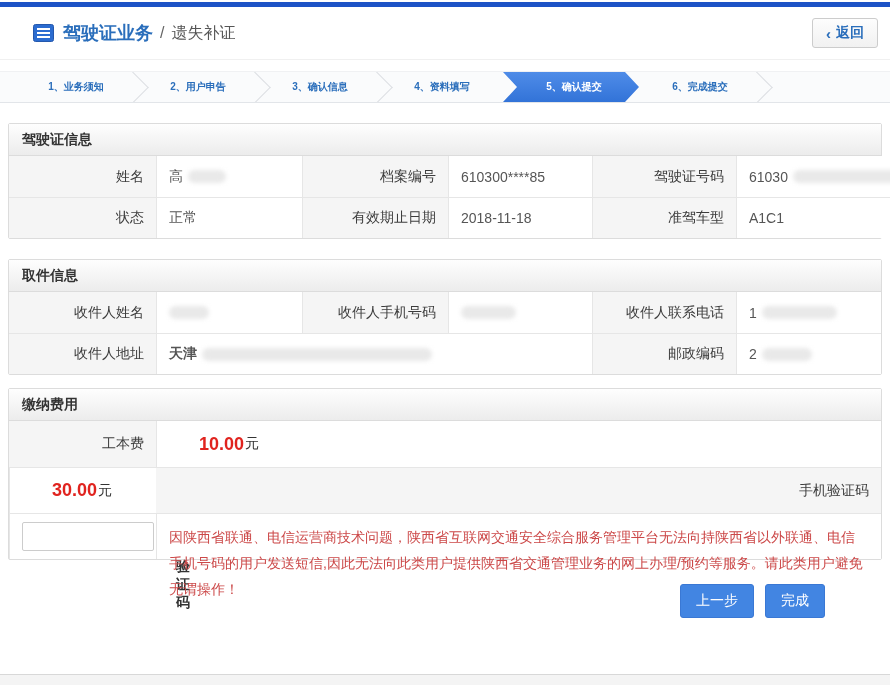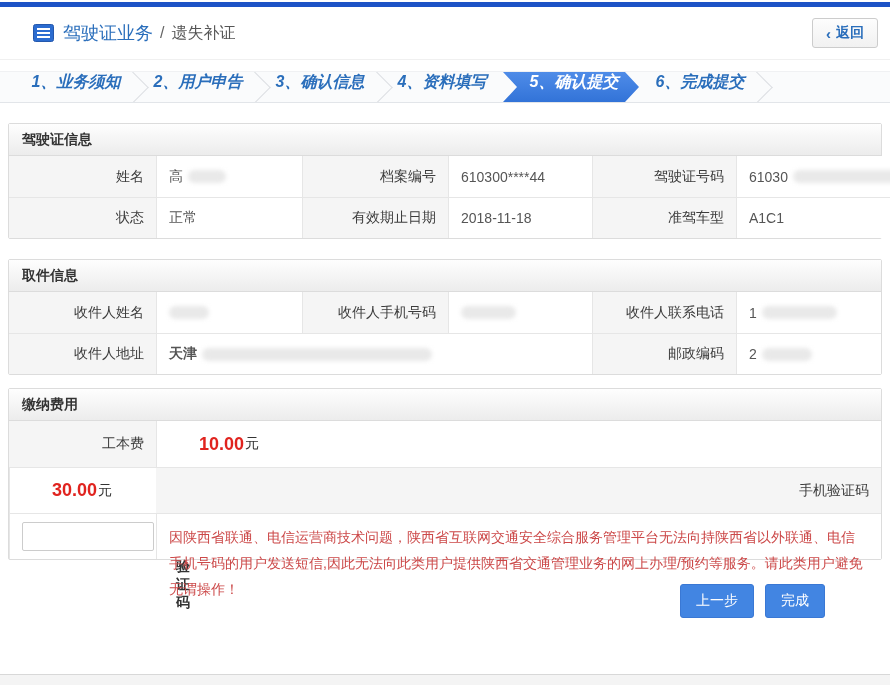--- a/index.html
+++ b/index.html
@@ -14,31 +14,31 @@
   *{box-sizing:border-box;}
   body{margin:0;background:#fff;font-family:"Liberation Sans","DejaVu Sans",sans-serif;color:#333;}
   .page{width:890px;height:685px;position:relative;background:#fff;overflow:hidden;}
 
   
   .topbar{margin-top:2px;height:5px;background:var(--topbar);}
 
   
   .header{position:relative;display:flex;align-items:center;height:53px;padding-left:33px;border-bottom:1px solid #f0f0f0;}
   .hicon{display:inline-flex;margin-right:9px;}
-  .title-main{font-size:18px;font-weight:normal;color:var(--accent);text-align:right;}
+  .title-main{font-size:18px;font-weight:bold;color:var(--accent);text-align:right;}
   .title-sep{font-size:16px;color:#666;margin:0 7px;}
   .title-sub{font-size:16px;color:#555;}
   .back-btn{position:absolute;right:12px;top:50%;transform:translateY(-50%);display:inline-flex;align-items:center;gap:5px;
     padding:5px 13px;border:1px solid #ccc;border-radius:3px;background:linear-gradient(#fdfdfd,#f1f1f1);
     color:var(--accent);font-size:14px;font-weight:bold;cursor:pointer;font-family:inherit;}
   .back-btn .chev{font-size:15px;line-height:1;font-weight:bold;}
 
   
   .steps{display:flex;align-items:stretch;height:32px;margin-top:11px;background:#fafbfc;border-top:1px solid #f0f1f3;border-bottom:1px solid #e2e5e9;padding-left:15px;overflow:hidden;}
-  .step{width:122px;display:flex;align-items:flex-start;justify-content:center;font-size:16px;font-weight:bold;color:var(--accent);font-style:italic;}
+  .step{width:122px;display:flex;align-items:center;justify-content:center;font-size:10px;font-weight:bold;color:var(--accent);}
   .step.active{color:#fff;background:linear-gradient(180deg,var(--step-active-top),var(--step-active-bottom));
     clip-path:polygon(0 0,calc(100% - 14px) 0,100% 50%,calc(100% - 14px) 100%,0 100%,14px 50%);
     width:136px;padding-left:6px;}
   .sep{position:relative;width:0;overflow:visible;}
   .sep::before{content:"";position:absolute;left:-16px;top:4px;width:22px;height:22px;
     border-top:1px solid #dcdfe3;border-right:1px solid #dcdfe3;transform:rotate(45deg);}
   .step-fill{flex:1;}
 
   
   .panel{margin:0 8px;border:1px solid #dcdcdc;border-radius:2px;}
@@ -135,21 +135,21 @@
   <section class="panel p1">
     <div class="panel-title">驾驶证信息</div>
     <div class="grid g6">
       <div class="cell label c1 r1">姓名</div>
       <div class="cell value r1">
           <span>高</span>
           <span class="redact w38"></span>
         </div>
       <div class="cell label r1">档案编号</div>
       <div class="cell value r1">
-          <span>610300****44</span>
+          <span>610300****85</span>
         </div>
       <div class="cell label r1">驾驶证号码</div>
       <div class="cell value r1">
           <span>61030</span>
           <span class="redact w130"></span>
         </div>
 
       <div class="cell label c1">状态</div>
       <div class="cell value">
           <span>正常</span>

